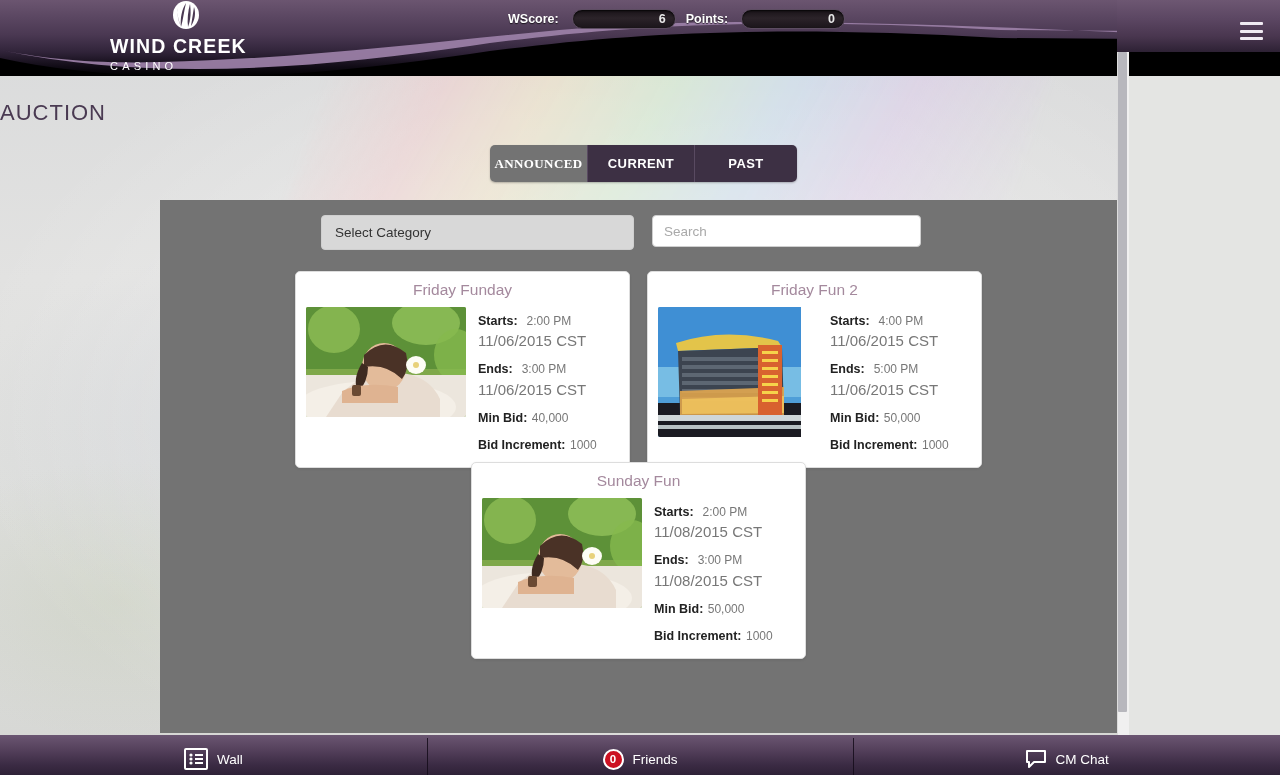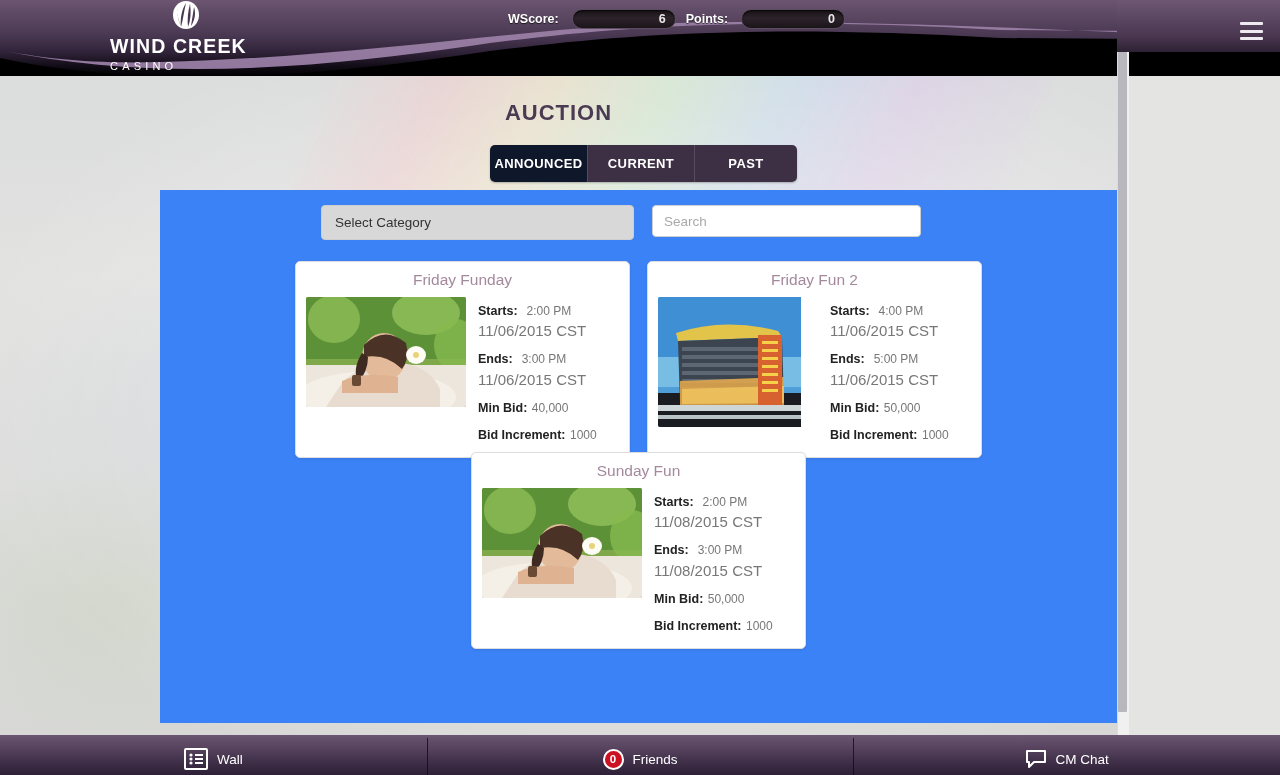--- a/index.html
+++ b/index.html
@@ -75,45 +75,45 @@
     box-shadow: inset 0 1px 2px rgba(0,0,0,.8);
   }
   .hamburger {
     position: absolute; left: 1240px; top: 22px; width: 23px; height: 18px;
     display: flex; flex-direction: column; justify-content: space-between; cursor: pointer;
   }
   .hamburger span { display: block; height: 3px; background: #efeaf2; border-radius: 1px; }
 
   
   .page-title {
-    position: absolute; left: 0; top: 100px; width: 1117px; text-align: center;
-    color: #4a3a52; font-size: 22px; font-weight: 700; letter-spacing: 1px;
+    position: absolute; left: 0; top: 100px; width: 1117px; text-align: left;
+    color: #4a3a52; font-size: 22px; font-weight: 400; letter-spacing: 1px;
     font-family: "Liberation Sans", sans-serif; z-index: 10;
   }
   .tabs {
     position: absolute; left: 490px; top: 145px; height: 37px;
     display: flex; border-radius: 5px; overflow: hidden; z-index: 10;
     box-shadow: 0 1px 2px rgba(0,0,0,.25);
   }
   .tab {
     display: flex; align-items: center; justify-content: center;
     color: #fff; font-size: 13px; font-weight: 700; letter-spacing: .4px;
     background: #3d3044; cursor: pointer; padding: 0 16px;
     border-right: 1px solid #594a61;
   }
   .tab:last-child { border-right: none; }
-  .tab.active { background: #0f172a; }
+  .tab.active { background: #737373; font-family: Liberation Serif, serif; }
   .tab-announced { width: 98px; padding: 0; }
   .tab-current { width: 107px; padding: 8px; }
   .tab-past { width: 102px; padding: 0; }
 
   
   .panel {
-    position: absolute; left: 160px; top: 190px; width: 957px; height: 533px;
-    background: #3b82f6; z-index: 8; overflow: hidden;
+    position: absolute; left: 160px; top: 200px; width: 957px; height: 533px;
+    background: #737373; z-index: 8; overflow: hidden;
   }
   .controls { position: absolute; left: 161px; top: 15px; display: flex; gap: 18px; }
   .select-category {
     width: 313px; height: 35px; background: #d8d8d8; border: 1px solid #cfcfcf; border-radius: 4px;
     color: #333; font-size: 13.5px; display: flex; align-items: center; padding: 0 13px; cursor: pointer;
   }
   .search-input {
     width: 269px; height: 32px; background: #fff; border: 1px solid #cfcfcf; border-radius: 4px;
     font-size: 13.5px; color: #333; padding: 0 11px; outline: none;
     font-family: "Liberation Sans", sans-serif;

